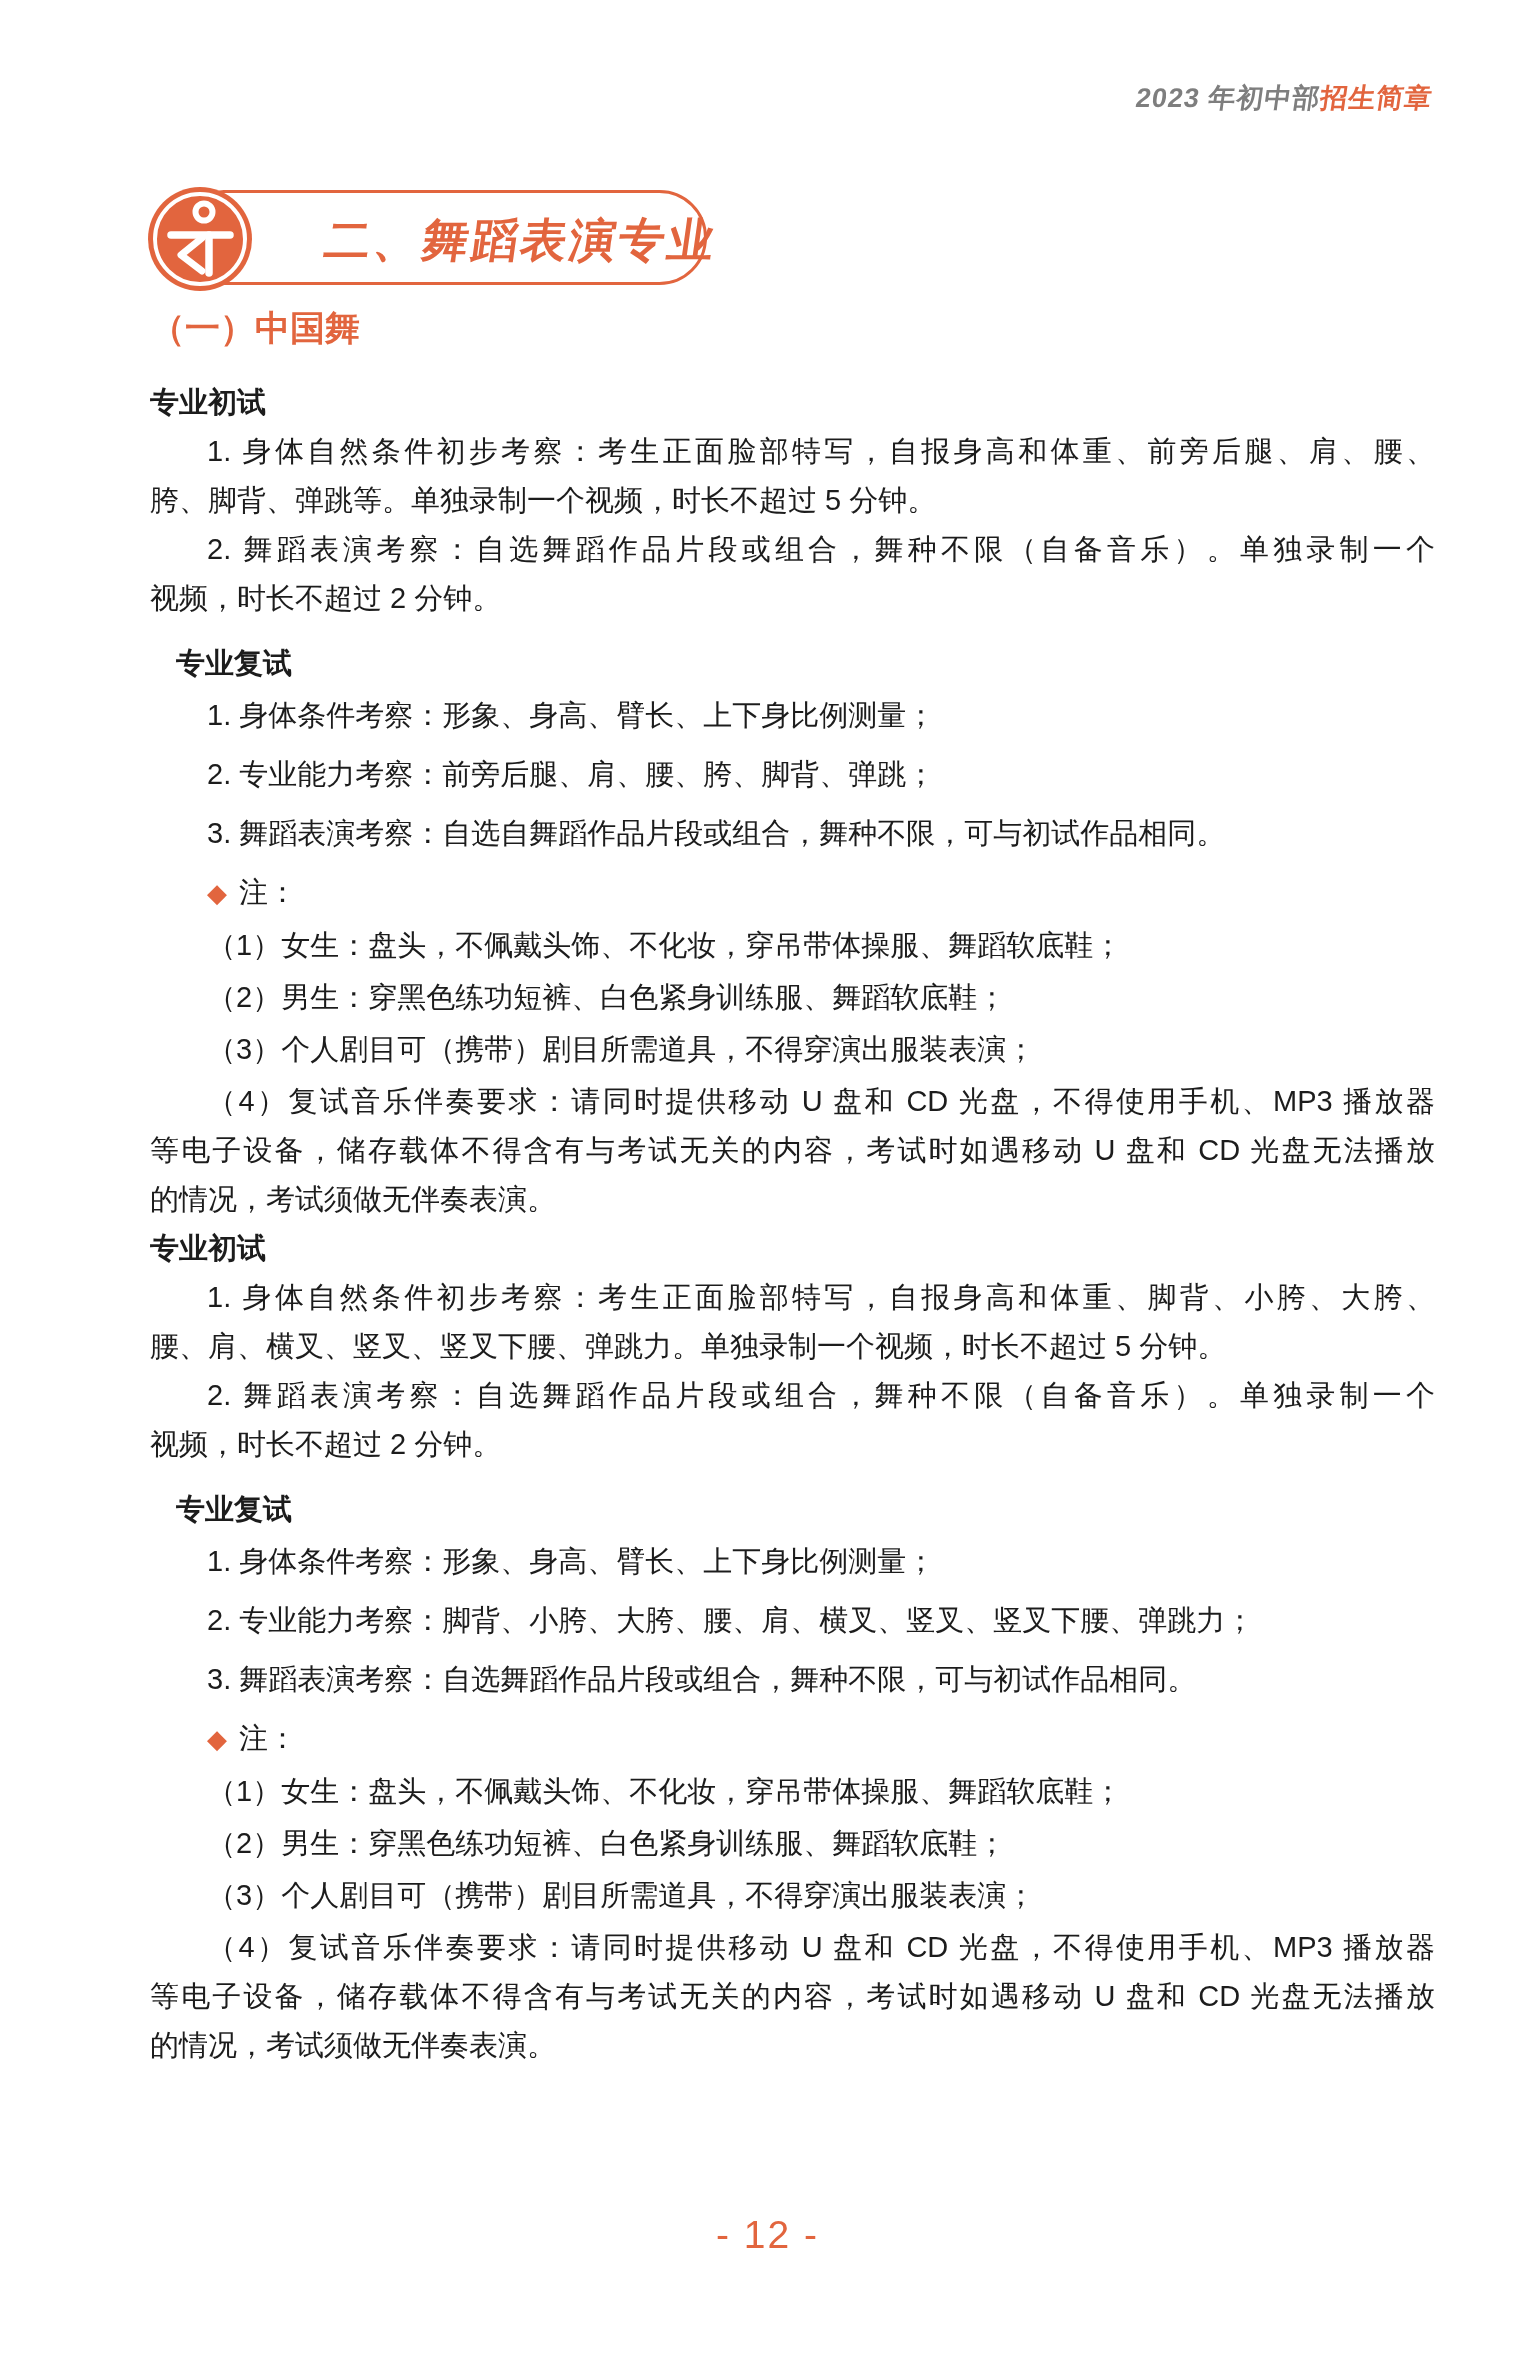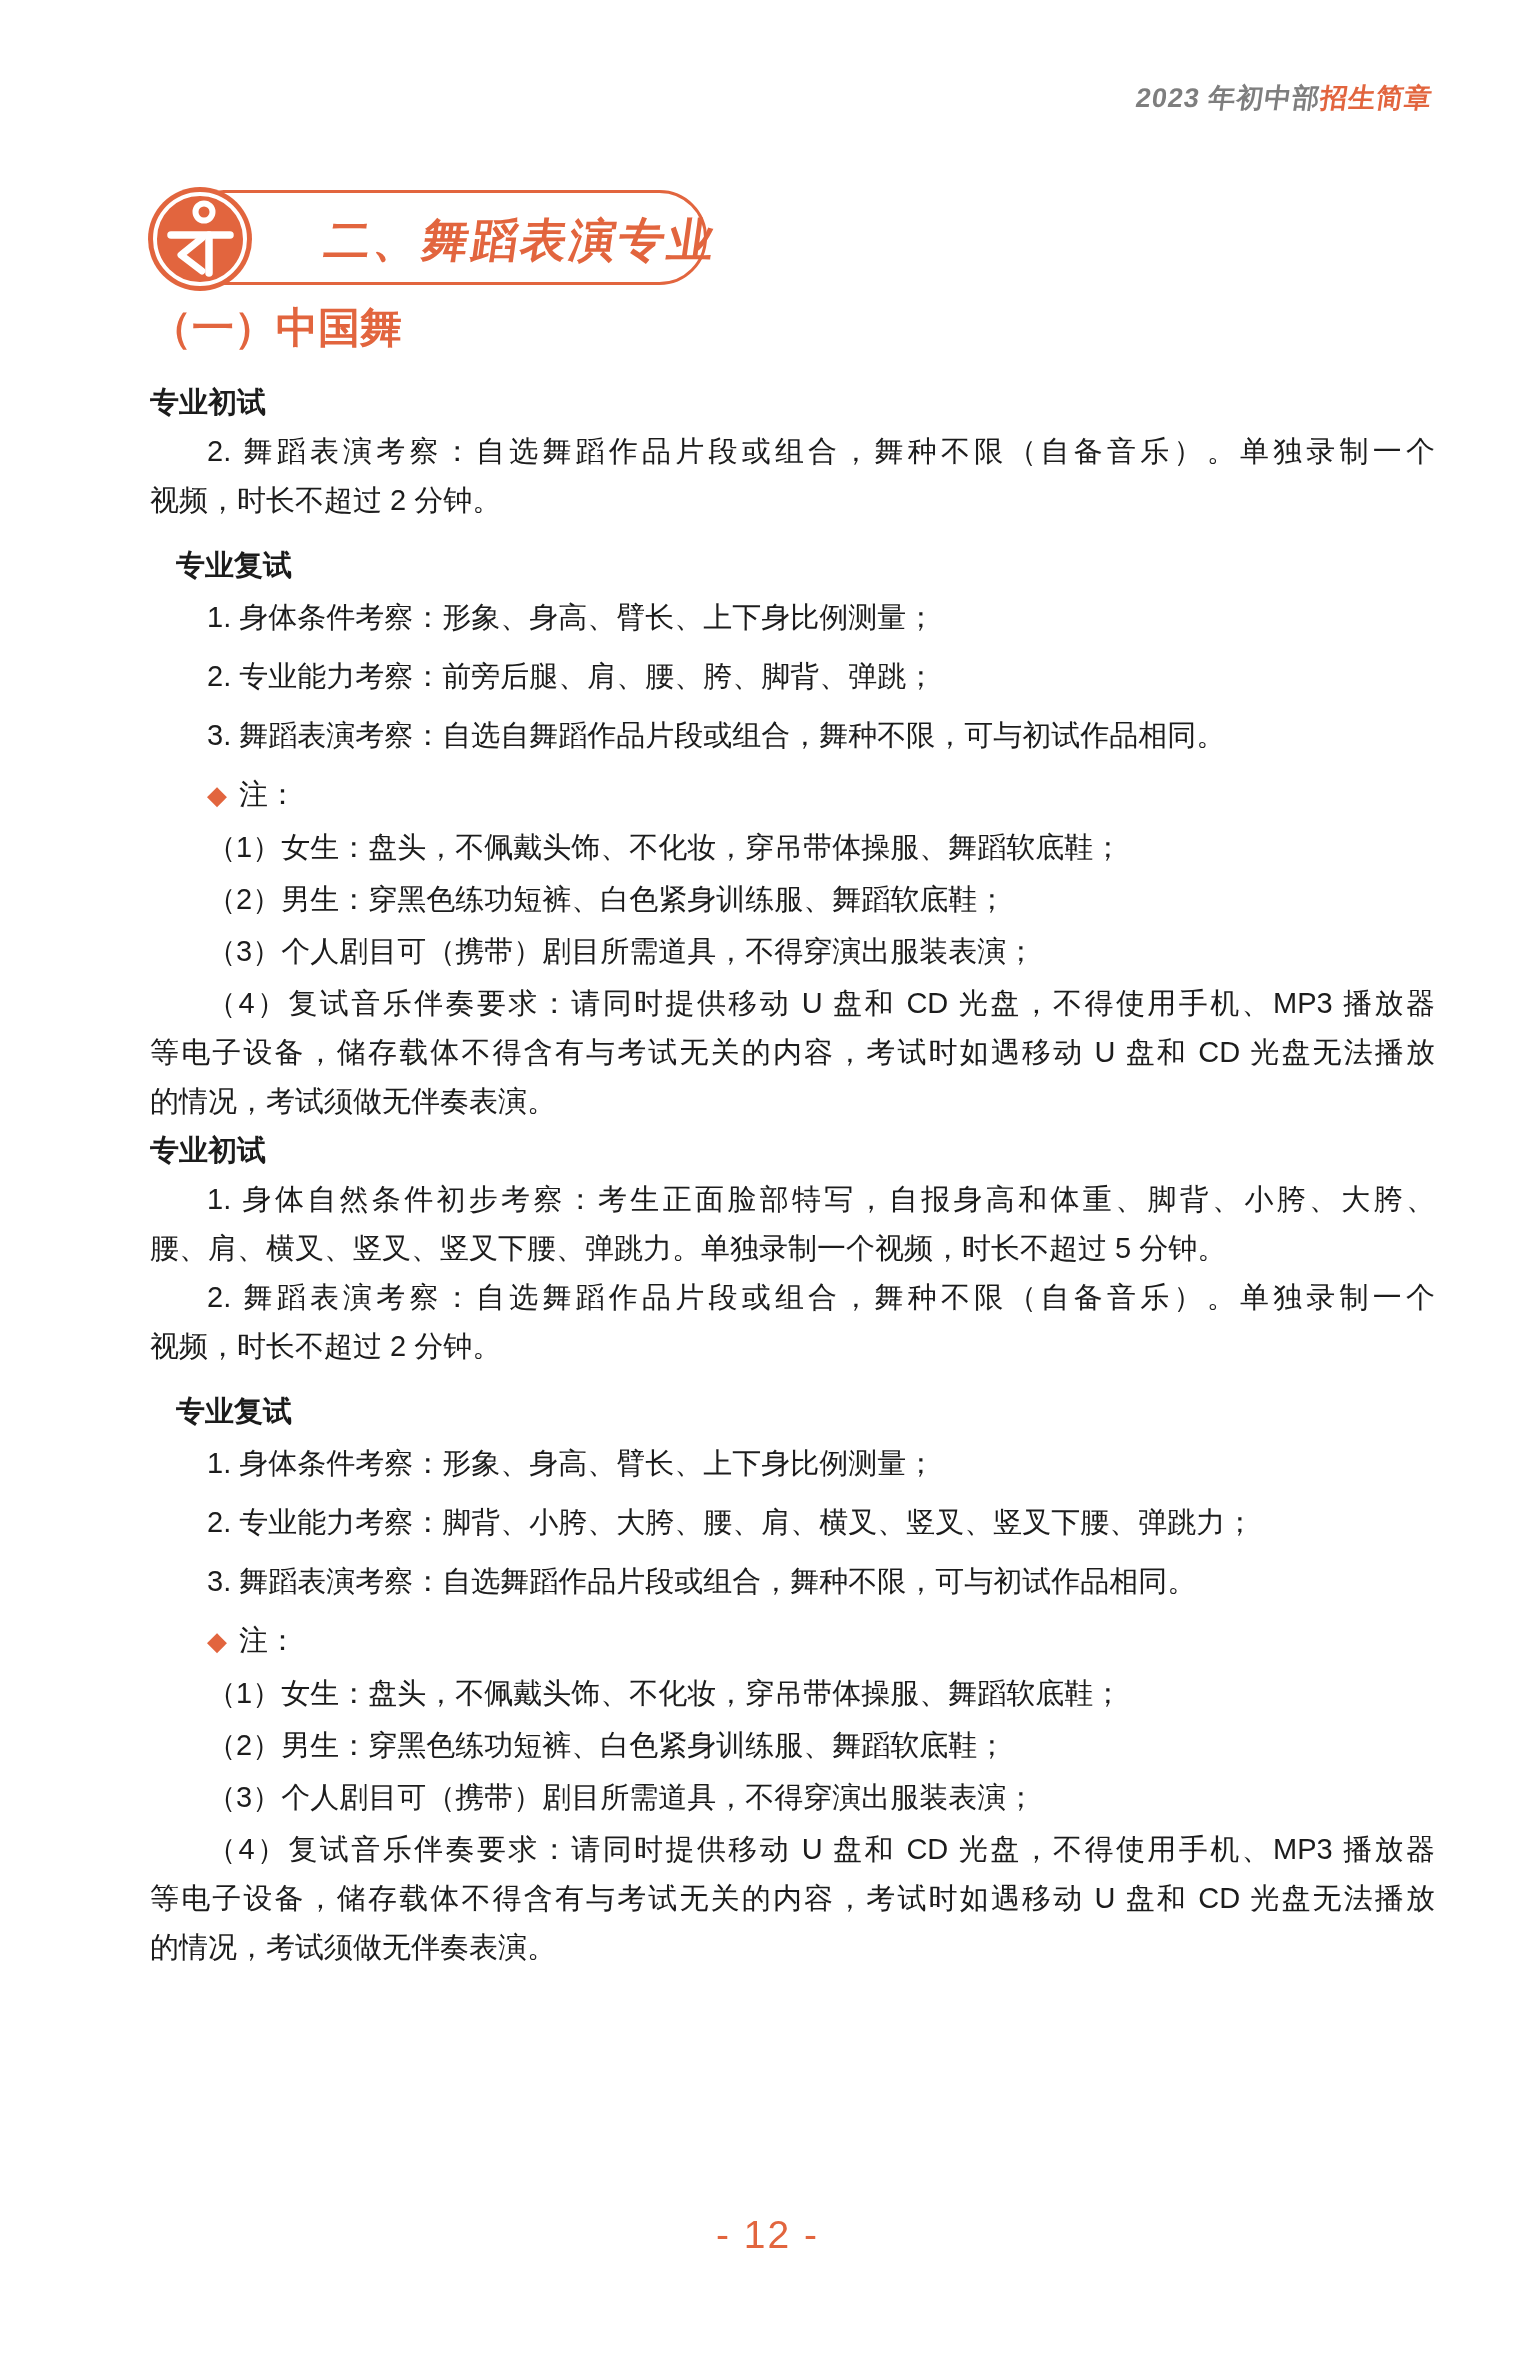--- a/index.html
+++ b/index.html
@@ -44,21 +44,21 @@
     white-space:nowrap;
   }
   .badge-circle { position:absolute; left:0; top:0; width:104px; height:104px; }
 
   
   .content {
     position:absolute; left:150px; top:306px; width:1285px;
     font-size:29px; line-height:49px;
   }
   .section-heading {
-    font-size:42px; line-height:44px;
+    font-size:35px; line-height:44px;
     margin:0 0 28px 0;
     color:var(--accent); font-weight:700;
   }
   .section-heading.second { margin-top:63px; }
   .subhead { font-weight:700; line-height:49px; }
   .subhead.mt { margin-top:16px;margin-left:26px; }
   .para { margin:0; }
   .jline { text-align:justify; text-align-last:justify; }
   .line  { text-align:left; }
   .indent { text-indent:57px; }
@@ -102,20 +102,24 @@
     </div>
   </div>
 
   <div class="content">
 
     <div>
       <h2 class="section-heading">（一）中国舞</h2>
 
       <div class="subhead">专业初试</div>
 
+      <div class="para">
+        <div class="jline indent">1. 身体自然条件初步考察：考生正面脸部特写，自报身高和体重、前旁后腿、肩、腰、</div>
+        <div class="line">胯、脚背、弹跳等。单独录制一个视频，时长不超过 5 分钟。</div>
+      </div>
       <div class="para">
         <div class="jline indent">2. 舞蹈表演考察：自选舞蹈作品片段或组合，舞种不限（自备音乐）。单独录制一个</div>
         <div class="line">视频，时长不超过 2 分钟。</div>
       </div>
 
       <div class="subhead mt">专业复试</div>
 
       <div class="litem first">1. 身体条件考察：形象、身高、臂长、上下身比例测量；</div>
       <div class="litem">2. 专业能力考察：前旁后腿、肩、腰、胯、脚背、弹跳；</div>
       <div class="litem">3. 舞蹈表演考察：自选自舞蹈作品片段或组合，舞种不限，可与初试作品相同。</div>

